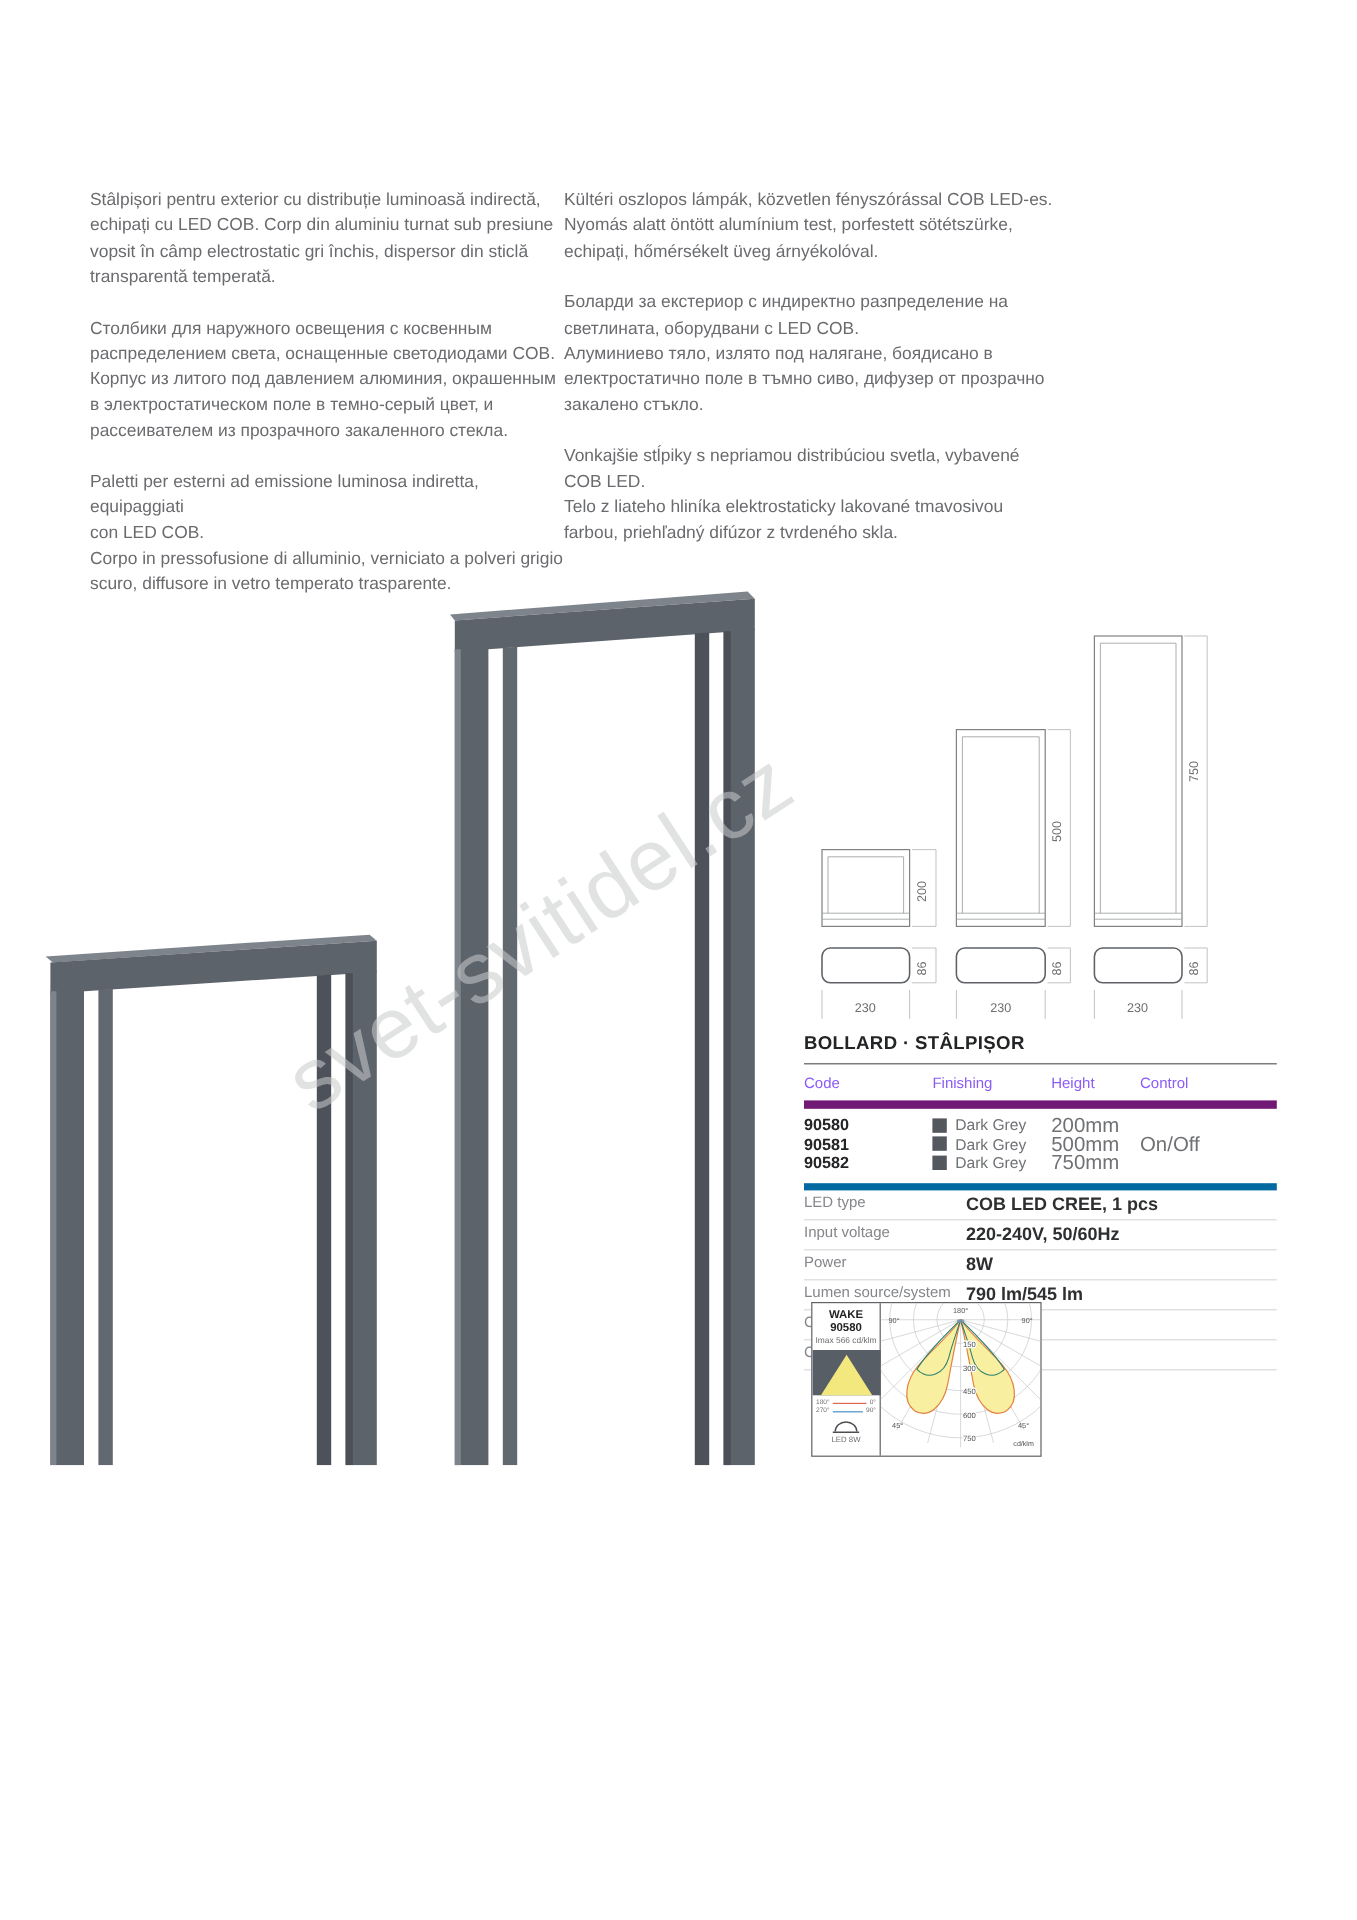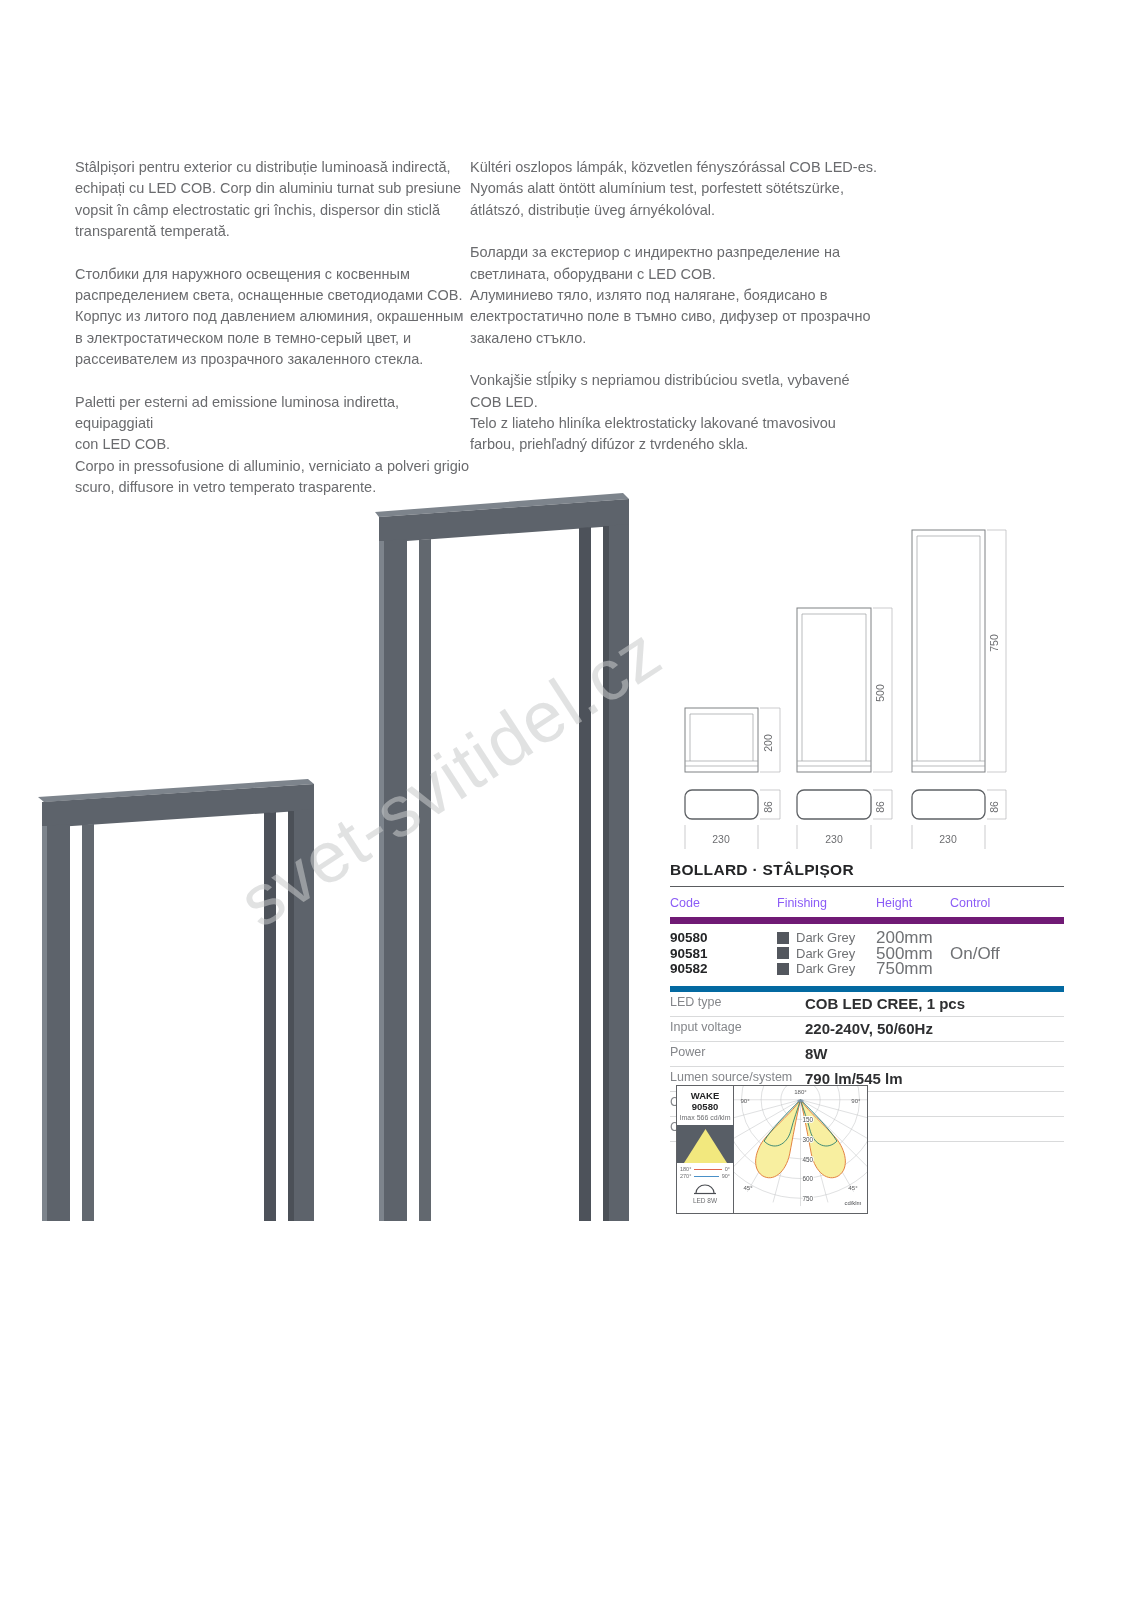--- a/index.html
+++ b/index.html
@@ -93,21 +93,21 @@
 в электростатическом поле в темно-серый цвет, и
 рассеивателем из прозрачного закаленного стекла.</p>
     <p>Paletti per esterni ad emissione luminosa indiretta, equipaggiati
 con LED COB.
 Corpo in pressofusione di alluminio, verniciato a polveri grigio
 scuro, diffusore in vetro temperato trasparente.</p>
   </div>
   <div class="desc desc-right">
     <p>Kültéri oszlopos lámpák, közvetlen fényszórással COB LED-es.
 Nyomás alatt öntött alumínium test, porfestett sötétszürke,
-átlátszó, distribuție üveg árnyékolóval.</p>
+echipați, hőmérsékelt üveg árnyékolóval.</p>
     <p>Боларди за екстериор с индиректно разпределение на
 светлината, оборудвани с LED COB.
 Алуминиево тяло, излято под налягане, боядисано в
 електростатично поле в тъмно сиво, дифузер от прозрачно
 закалено стъкло.</p>
     <p>Vonkajšie stĺpiky s nepriamou distribúciou svetla, vybavené
 COB LED.
 Telo z liateho hliníka elektrostaticky lakované tmavosivou
 farbou, priehľadný difúzor z tvrdeného skla.</p>
   </div>

